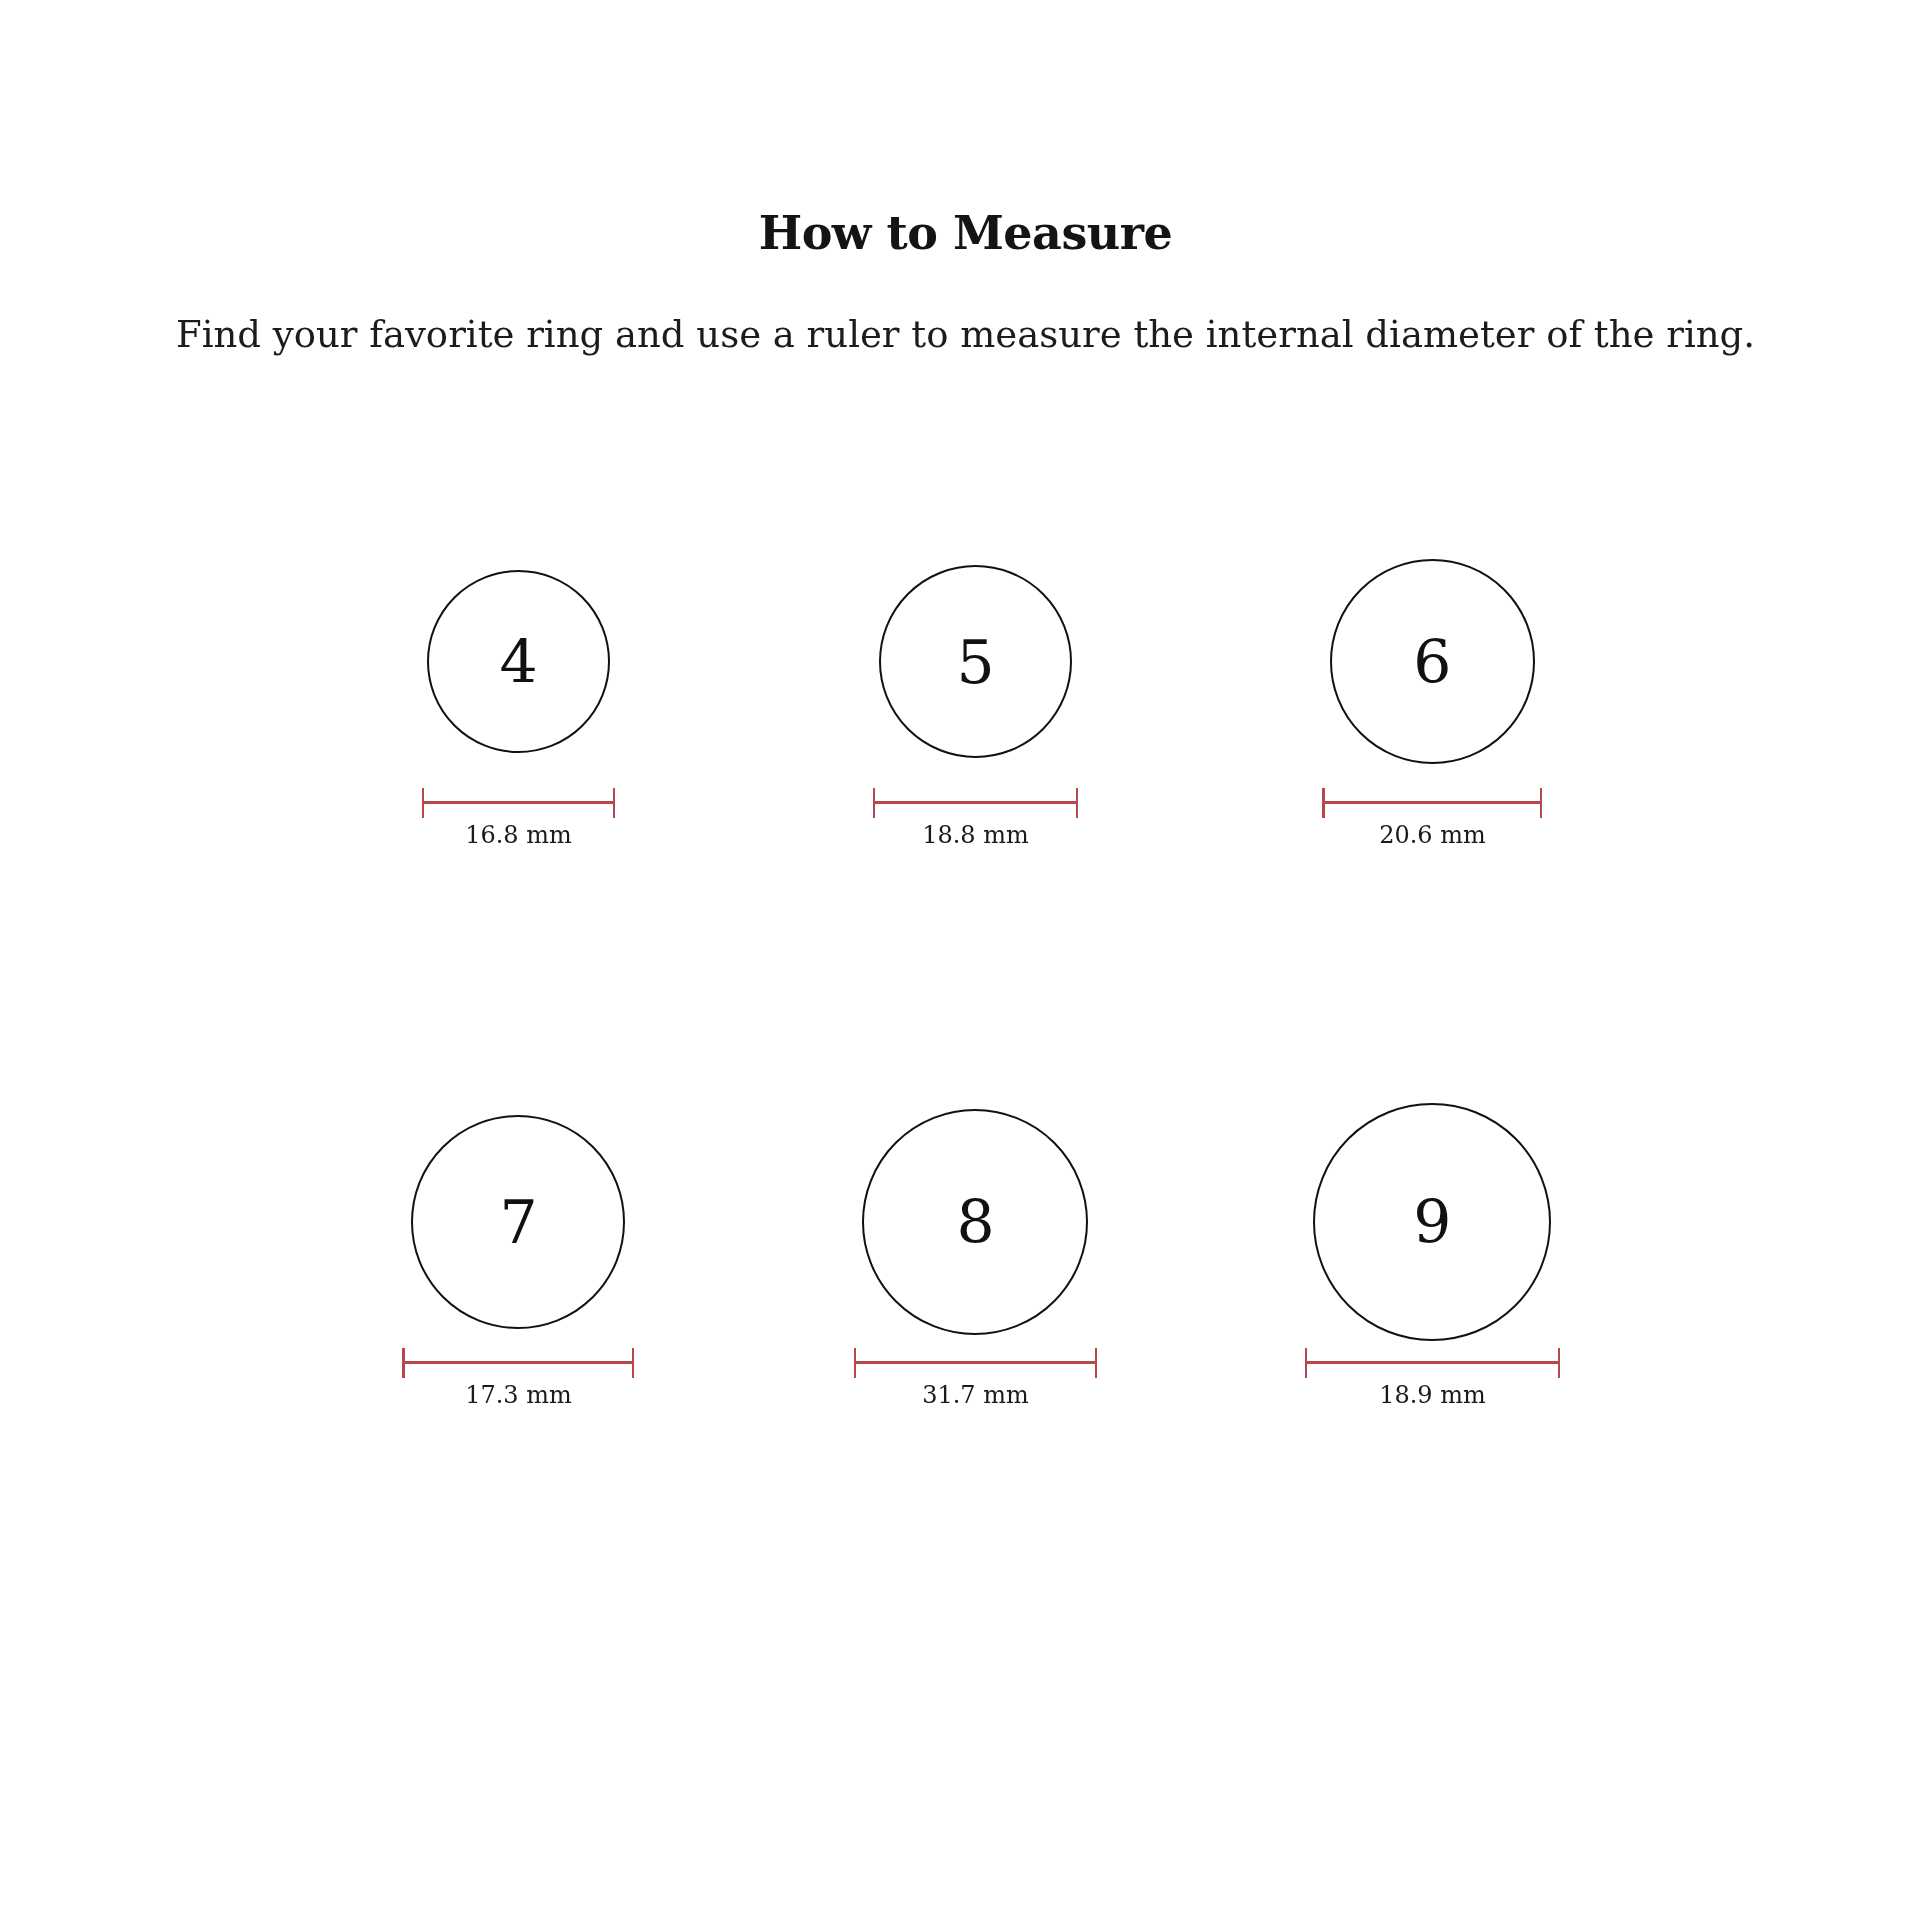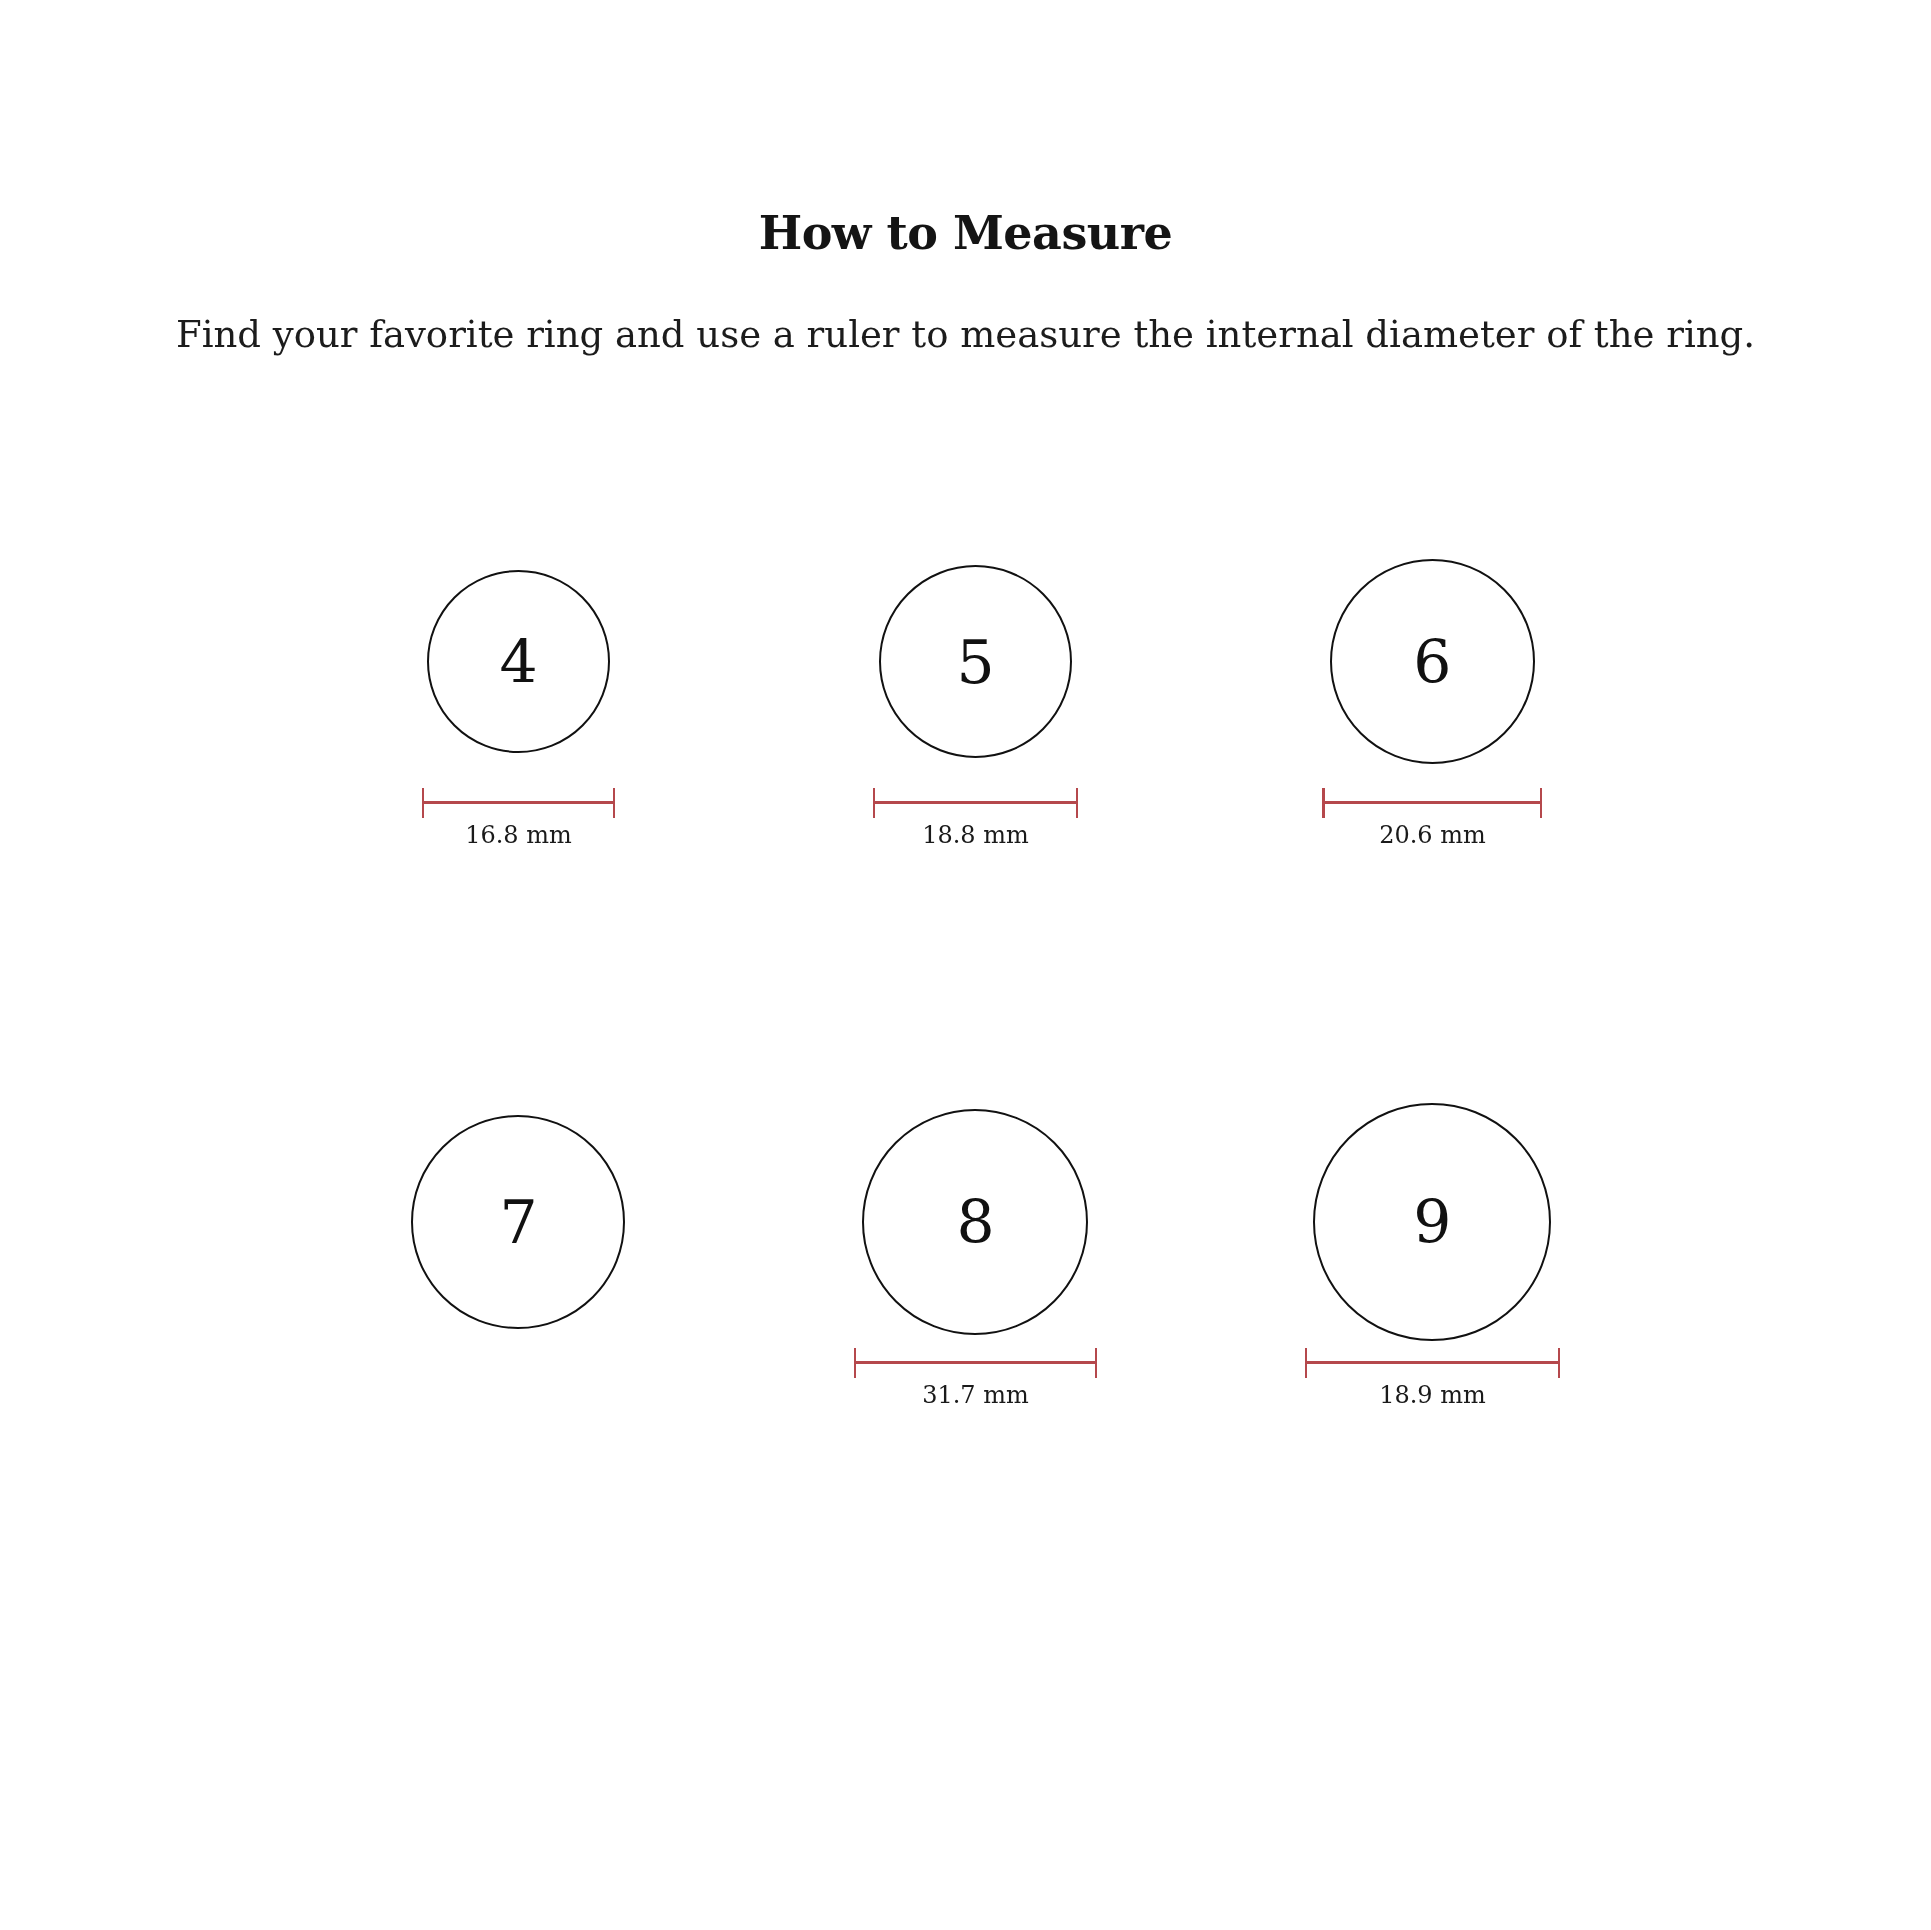--- a/index.html
+++ b/index.html
@@ -163,20 +163,26 @@
         <div class="mm">20.6 mm</div>
       </div>
     </div>
 
     <div class="cell">
       <div class="ring-wrap">
         <div class="ring" style="width:214px;height:214px;">
           <span class="ring-label">7</span>
         </div>
       </div>
+      <div class="measure" style="width:232px;">
+        <div class="bar"></div>
+        <div class="tick left"></div>
+        <div class="tick right"></div>
+        <div class="mm">17.3 mm</div>
+      </div>
     </div>
 
     <div class="cell">
       <div class="ring-wrap">
         <div class="ring" style="width:226px;height:226px;">
           <span class="ring-label">8</span>
         </div>
       </div>
       <div class="measure" style="width:243px;">
         <div class="bar"></div>

